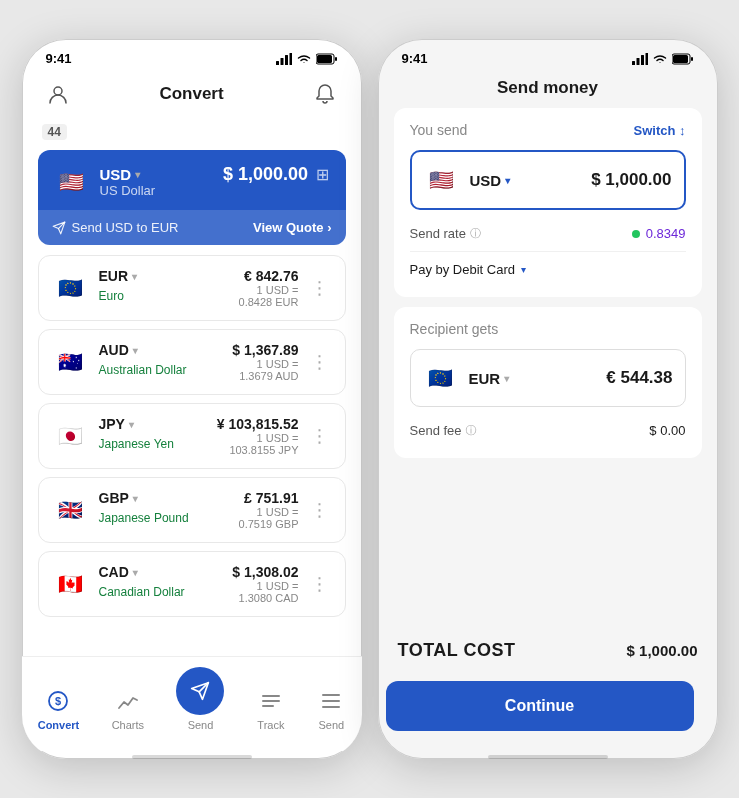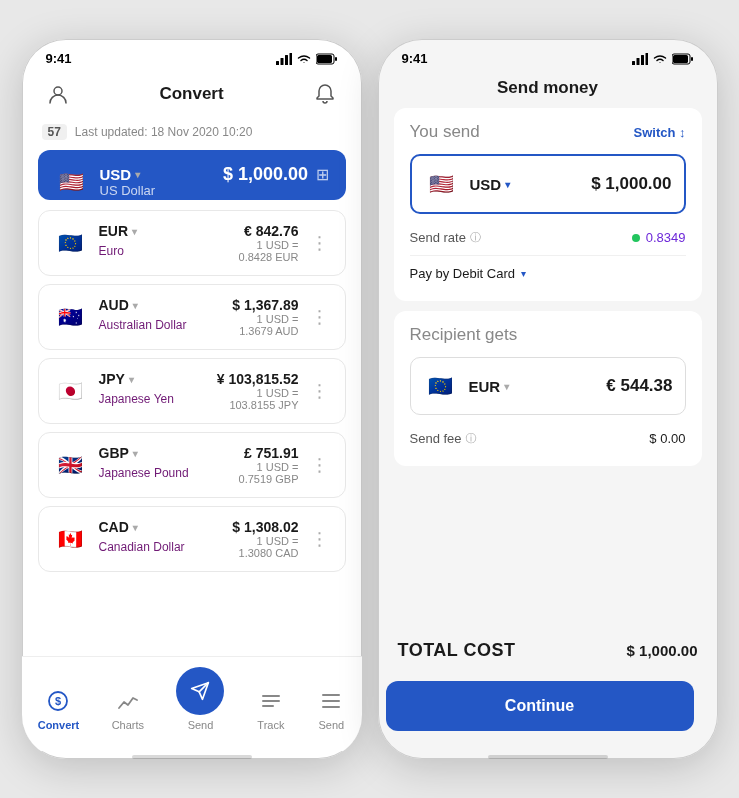--- a/index.html
+++ b/index.html
@@ -196,21 +196,21 @@
       color: #1a1a1a;
       font-size: 14px;
     }
     .cc-bottom {
       display: flex;
       justify-content: space-between;
       align-items: center;
     }
     .cc-name {
       font-size: 12px;
-      color: #701a75;
+      color: #15803d;
       text-align: center;
     }
     .cc-rate {
       font-size: 11px;
       color: #888;
       text-align: right;
     }
     .cc-menu {
       color: #aaa;
       font-size: 18px;
@@ -295,21 +295,21 @@
       border-radius: 12px;
       padding: 14px 16px;
     }
     .send-section-header {
       display: flex;
       justify-content: space-between;
       align-items: center;
       margin-bottom: 12px;
     }
     .section-label {
-      font-size: 17px;
+      font-size: 14px;
       color: #888;
     }
     .switch-btn {
       font-size: 13px;
       color: #2457C5;
       font-weight: 600;
       cursor: pointer;
     }
 
     .currency-selector {
@@ -481,42 +481,51 @@
       <span class="title">Convert</span>
       <div class="icon-btn">
         <svg width="20" height="22" viewBox="0 0 20 22" fill="none">
           <path d="M10 2C6.7 2 4 4.7 4 8v5l-2 2v1h16v-1l-2-2V8c0-3.3-2.7-6-6-6z" stroke="#555" stroke-width="1.5" stroke-linejoin="round"></path>
           <path d="M8 18a2 2 0 004 0" stroke="#555" stroke-width="1.5"></path>
         </svg>
       </div>
     </div>
 
     <div class="last-updated">
-      <span class="refresh-badge">57</span>
-      <span>Last updated: 18 Nov 2020 10:20</span>
+      <span class="refresh-badge">44</span>
     </div>
 
     <div class="currency-list">
 
       <div class="primary-card">
         <div class="currency-row">
           <div class="currency-left">
             <div class="flag-circle">🇺🇸</div>
             <div>
               <div class="currency-code">
                 <span>USD</span>
                 <span class="chevron">▾</span>
               </div>
               <div class="currency-name-white">US Dollar</div>
             </div>
           </div>
           <div style="display:flex;align-items:center;gap:8px;">
             <span class="currency-amount-white">$ 1,000.00</span>
             <span class="calculator-icon">⊞</span>
           </div>
+        </div>
+        <div class="send-quote-bar">
+          <span class="send-usd-label">
+            <svg width="14" height="14" viewBox="0 0 24 24" fill="none">
+              <path d="M22 2L11 13" stroke="rgba(255,255,255,0.9)" stroke-width="2" stroke-linecap="round"></path>
+              <path d="M22 2L15 22 11 13 2 9l20-7z" stroke="rgba(255,255,255,0.9)" stroke-width="2" stroke-linejoin="round"></path>
+            </svg>
+            <span>Send USD to EUR</span>
+          </span>
+          <span class="view-quote-link">View Quote ›</span>
         </div>
       </div>
 
       <div class="currency-card">
         <div class="flag-circle">🇪🇺</div>
         <div class="currency-card-info">
           <div class="cc-top">
             <span class="cc-code">EUR <span class="chevron">▾</span></span>
             <span class="cc-amount">€ 842.76</span>
           </div>

